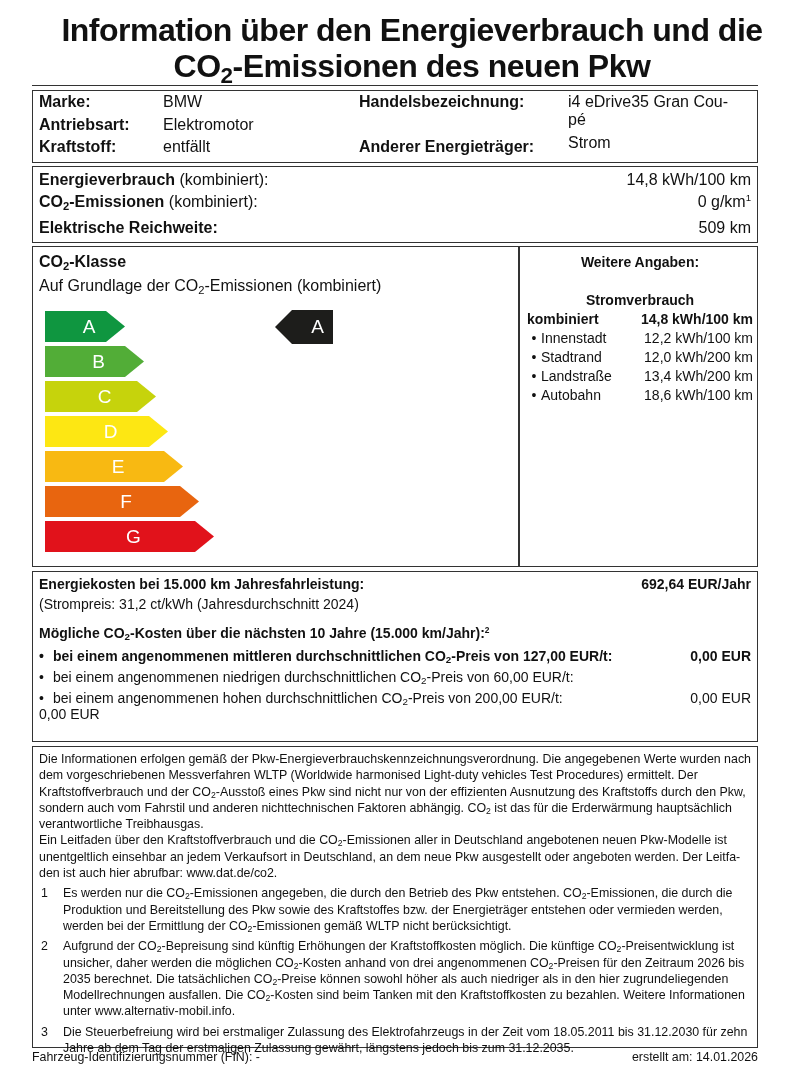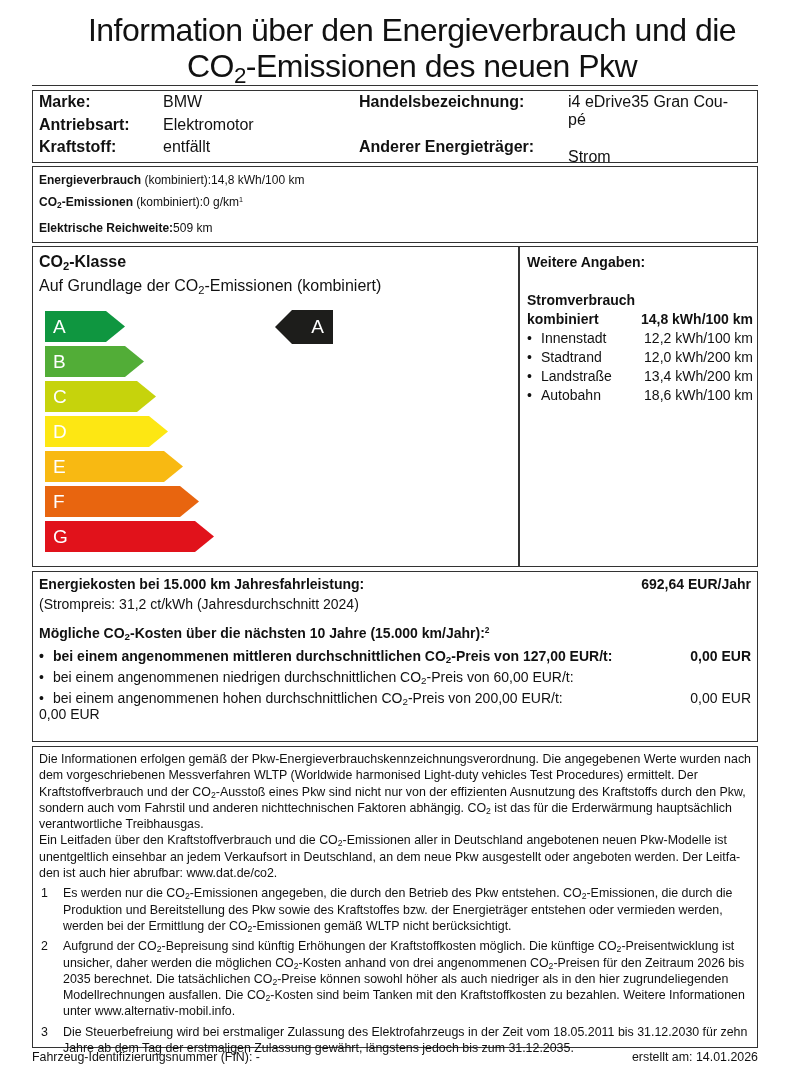--- a/index.html
+++ b/index.html
@@ -4,39 +4,39 @@
 <style>
   * { box-sizing: border-box; margin: 0; padding: 0; }
   html, body { width: 800px; height: 1067px; background: #fff; overflow: hidden; }
   body { font-family: "Liberation Sans", "DejaVu Sans", sans-serif; color: #111; position: relative; }
   sub { font-size: 0.7em; vertical-align: -0.25em; line-height: 0; }
   sup { font-size: 0.6em; vertical-align: 0.6em; line-height: 0; }
   .b { font-weight: bold; }
 
   .title {
     position: absolute; left: 0; top: 12px; width: 800px; text-align: center;
-    font-weight: normal; font-size: 32px; line-height: 36px; letter-spacing: -0.5px;
+    font-weight: bold; font-size: 32px; line-height: 36px; letter-spacing: -0.5px;
     font-family: "Liberation Sans", sans-serif;
     padding-left: 24px;
   }
   .title-rule { position: absolute; left: 32px; top: 85px; width: 726px; height: 1px; background: #333; }
 
   .box { position: absolute; left: 32px; width: 726px; border: 1.5px solid #333; }
 
   
   #info { top: 90px; height: 73px; }
   .irow { position: absolute; font-size: 16px; line-height: 20px; }
   .lbl { font-weight: bold; }
 
   
   #cons { top: 166px; height: 77px; }
-  .crow { position: absolute; left: 6px; right: 6px; font-size: 12px; line-height: 20px; display: flex; }
-
-  
-  #cls { top: 246px; height: 321px; }
+  .crow { position: absolute; left: 6px; right: 6px; font-size: 16px; line-height: 20px; display: flex; justify-content: space-between; }
+
+  
+  #cls { top: 246px; height: 321px; text-align: center; }
   .divider { position: absolute; left: 485px; top: 0; bottom: 0; width: 1.5px; background: #333; }
   .cls-title { position: absolute; left: 6px; top: 6px; font-weight: bold; font-size: 16px; }
   .cls-sub { position: absolute; left: 6px; top: 30px; font-size: 16px; }
   .bar { position: absolute; left: 12px; height: 31px; color: #fff; font-size: 19px; line-height: 31px; padding-left: 8px; }
   .bar svg { position: absolute; left: 0; top: 0; }
   .bar span { position: relative; }
   .marker { position: absolute; left: 242px; top: 63px; width: 58px; height: 34px; color: #fff; font-size: 19px; line-height: 34px; }
   .marker svg { position: absolute; left: 0; top: 0; }
   .marker span { position: absolute; right: 9px; top: 0; }
 
@@ -71,21 +71,21 @@
   <div class="irow lbl" style="left:6px;top:1px">Marke:</div>
   <div class="irow" style="left:130px;top:1px">BMW</div>
   <div class="irow lbl" style="left:6px;top:24px">Antriebsart:</div>
   <div class="irow" style="left:130px;top:24px">Elektromotor</div>
   <div class="irow lbl" style="left:6px;top:46px">Kraftstoff:</div>
   <div class="irow" style="left:130px;top:46px">entfällt</div>
   <div class="irow lbl" style="left:326px;top:1px">Handelsbezeichnung:</div>
   <div class="irow" style="left:535px;top:1px">i4 eDrive35 Gran Cou-</div>
   <div class="irow" style="left:535px;top:19px">pé</div>
   <div class="irow lbl" style="left:326px;top:46px">Anderer Energieträger:</div>
-  <div class="irow" style="left:535px;top:56px">Strom</div>
+  <div class="irow" style="left:535px;top:42px">Strom</div>
 </div>
 
 <div class="box" id="cons">
   <div class="crow" style="top:3px">
     <span><b>Energieverbrauch</b><span> (kombiniert):</span></span>
     <span>14,8 kWh/100 km</span>
   </div>
   <div class="crow" style="top:25px">
     <span><b><span>CO</span><sub>2</sub><span>-Emissionen</span></b><span> (kombiniert):</span></span>
     <span><span>0 g/km</span><sup>1</sup></span>

